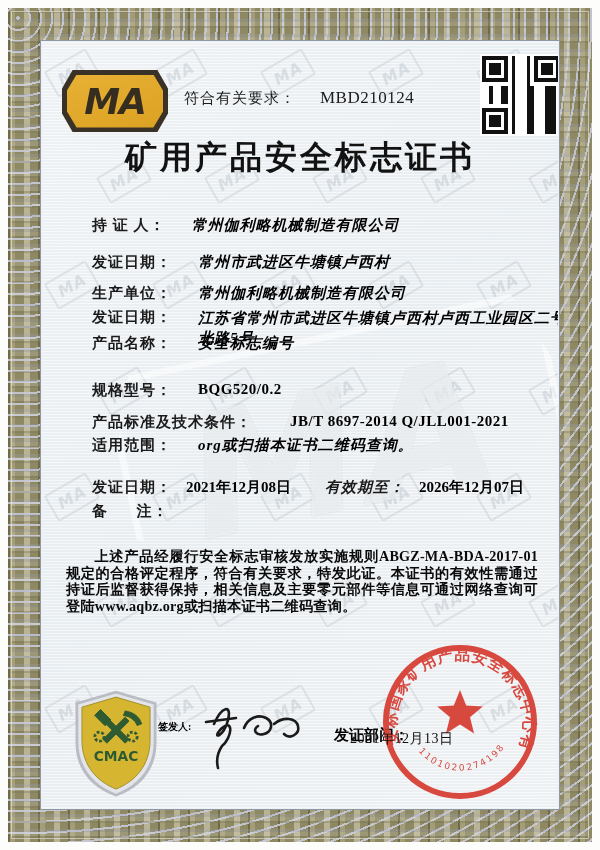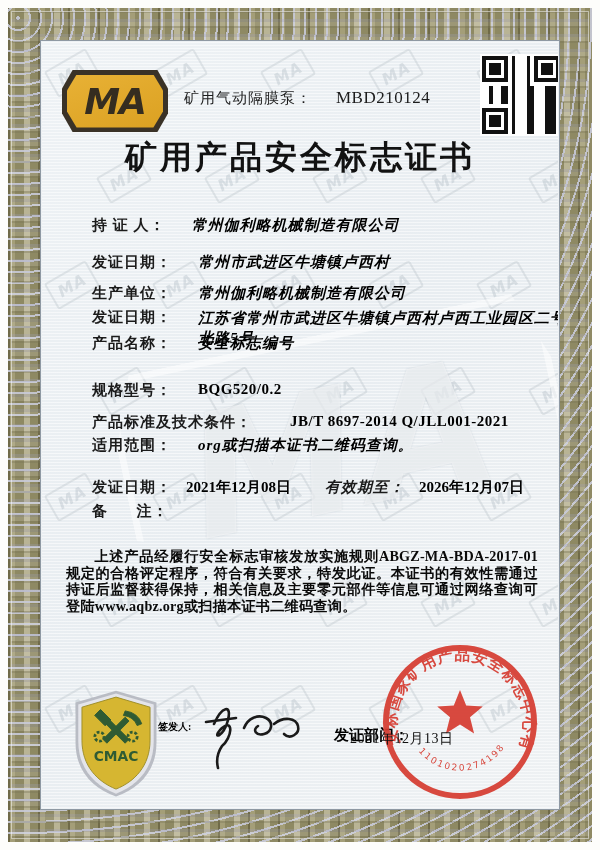--- a/index.html
+++ b/index.html
@@ -107,21 +107,21 @@
         <div class="wm" style="left: 222px; top: 652px;">MA</div>
         <div class="wm" style="left: 330px; top: 652px;">MA</div>
         <div class="wm" style="left: 438px; top: 652px;">MA</div>
       </div>
     <div class="wm-big">MA</div>
 
     <div class="ma-badge">
       <div class="ma-badge-in">MA</div>
     </div>
     <div class="cert-no">
-      <span>矿用气动隔膜泵：</span><span class="num">MBD210124</span>
+      <span>符合有关要求：</span><span class="num">MBD210124</span>
     </div>
     <svg class="qr" id="qr" viewBox="0 0 21 21" shape-rendering="crispEdges">
         <rect x="0" y="0" width="21" height="21" fill="#fff"></rect>
         <rect x="0" y="0" width="7" height="7" fill="#111"></rect>
         <rect x="1" y="1" width="5" height="5" fill="#fff"></rect>
         <rect x="2" y="2" width="3" height="3" fill="#111"></rect>
         <rect x="14" y="0" width="7" height="7" fill="#111"></rect>
         <rect x="15" y="1" width="5" height="5" fill="#fff"></rect>
         <rect x="16" y="2" width="3" height="3" fill="#111"></rect>
         <rect x="0" y="14" width="7" height="7" fill="#111"></rect>

